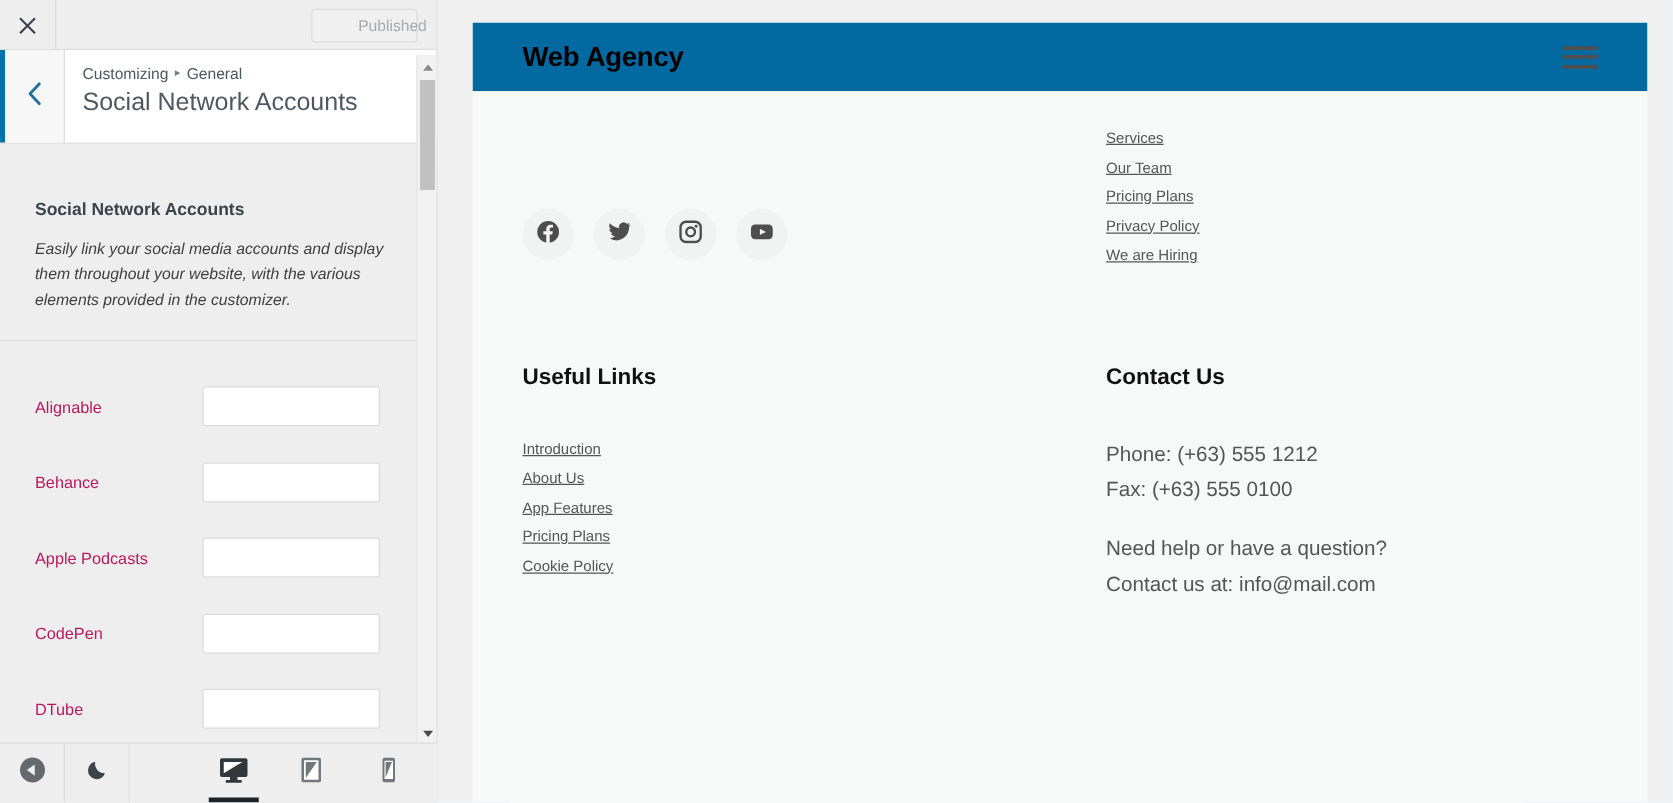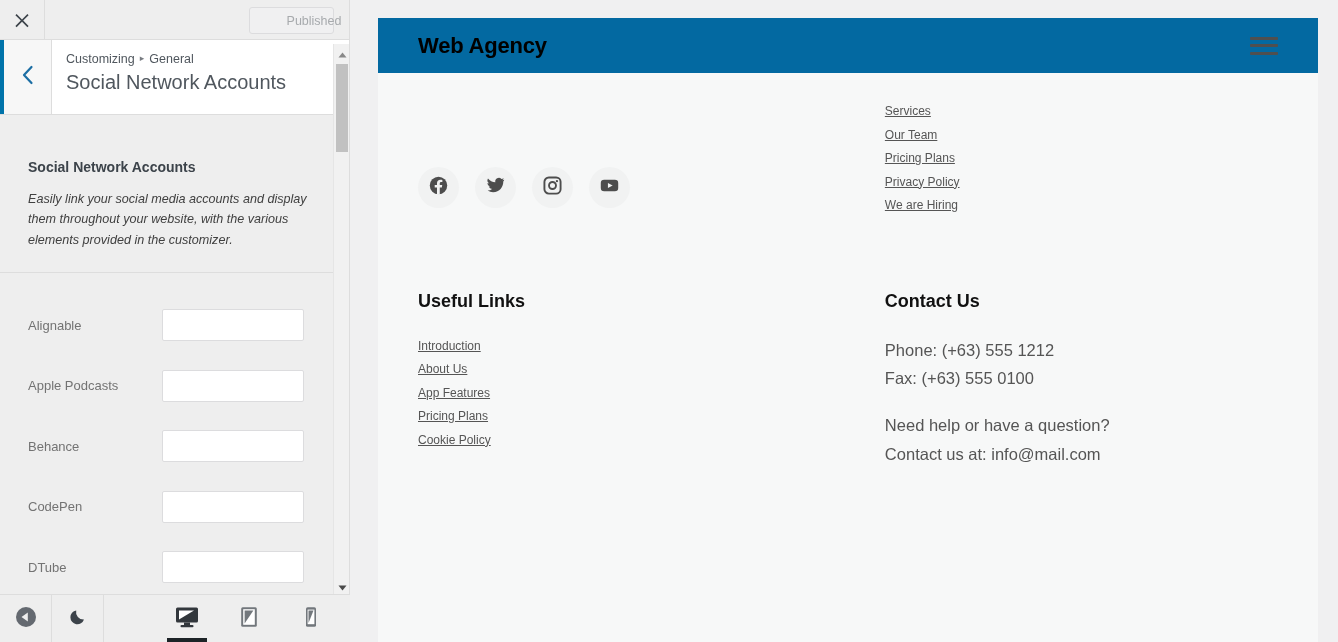--- a/index.html
+++ b/index.html
@@ -101,21 +101,21 @@
     font-size: 12.6px; font-style: italic; color: #404040;
     line-height: 1.62;
   }
 
   .cz-fields { padding: 22px 22px 0 28px; }
   .cz-field {
     display: flex; align-items: center;
     height: 60.5px;
   }
   .cz-field-label {
-    font-size: 13px; color: #737373;
+    font-size: 13px; color: #be185d;
     flex: 0 0 134px;
   }
   .cz-field-input {
     width: 142px; height: 32px;
     background: #ffffff;
     border: 1px solid #dcdcde;
     border-radius: 2px;
     outline: none;
     font-family: "Liberation Sans", sans-serif;
     font-size: 13px;
@@ -252,21 +252,21 @@
   .pv-footcols {
     display: flex;
     margin-top: 72px;
   }
   .pv-footcol-left { width: 475px; }
   .pv-footcol-right { width: 400px; }
   .pv-foot-title {
     font-size: 18px;
     font-weight: bold;
     color: #111111;
-    margin: 0 0 24px 0;
+    margin: 0 0 38px 0;
   }
   .pv-contact-line {
     font-size: 16.5px;
     color: #555555;
     line-height: 1.75;
   }
   .pv-contact-gap { height: 18px; }
 </style>
 </head>
 <body>
@@ -307,25 +307,25 @@
         <div class="cz-desc-title">Social Network Accounts</div>
         <div class="cz-desc-text">Easily link your social media accounts and display them throughout your website, with the various elements provided in the customizer.</div>
       </div>
 
       <div class="cz-fields">
         <div class="cz-field">
           <label class="cz-field-label">Alignable</label>
           <input class="cz-field-input" type="text" value="" style="">
         </div>
         <div class="cz-field">
+          <label class="cz-field-label">Behance</label>
+          <input class="cz-field-input" type="text" value="" style="">
+        </div>
+        <div class="cz-field">
           <label class="cz-field-label">Apple Podcasts</label>
-          <input class="cz-field-input" type="text" value="" style="">
-        </div>
-        <div class="cz-field">
-          <label class="cz-field-label">Behance</label>
           <input class="cz-field-input" type="text" value="" style="">
         </div>
         <div class="cz-field">
           <label class="cz-field-label">CodePen</label>
           <input class="cz-field-input" type="text" value="" style="">
         </div>
         <div class="cz-field">
           <label class="cz-field-label">DTube</label>
           <input class="cz-field-input" type="text" value="" style="">
         </div>

